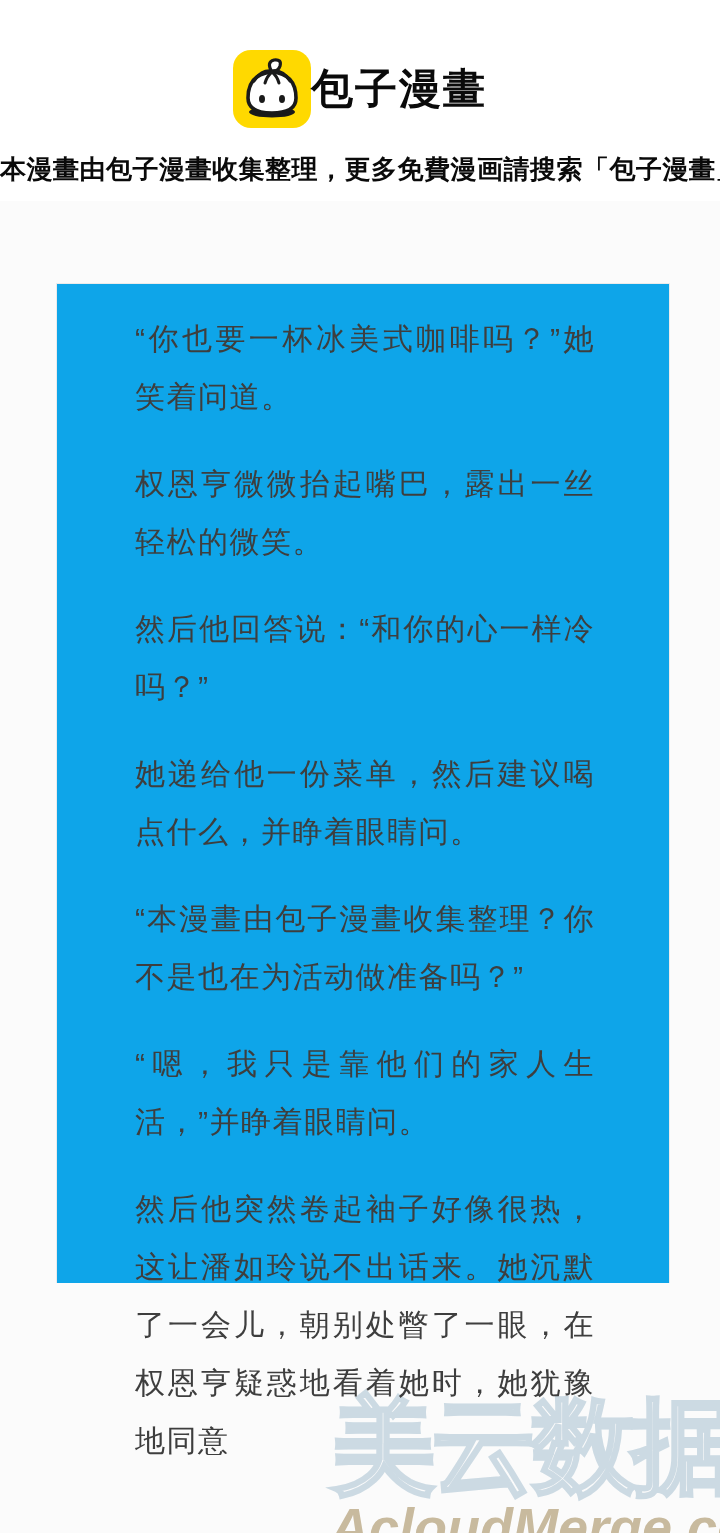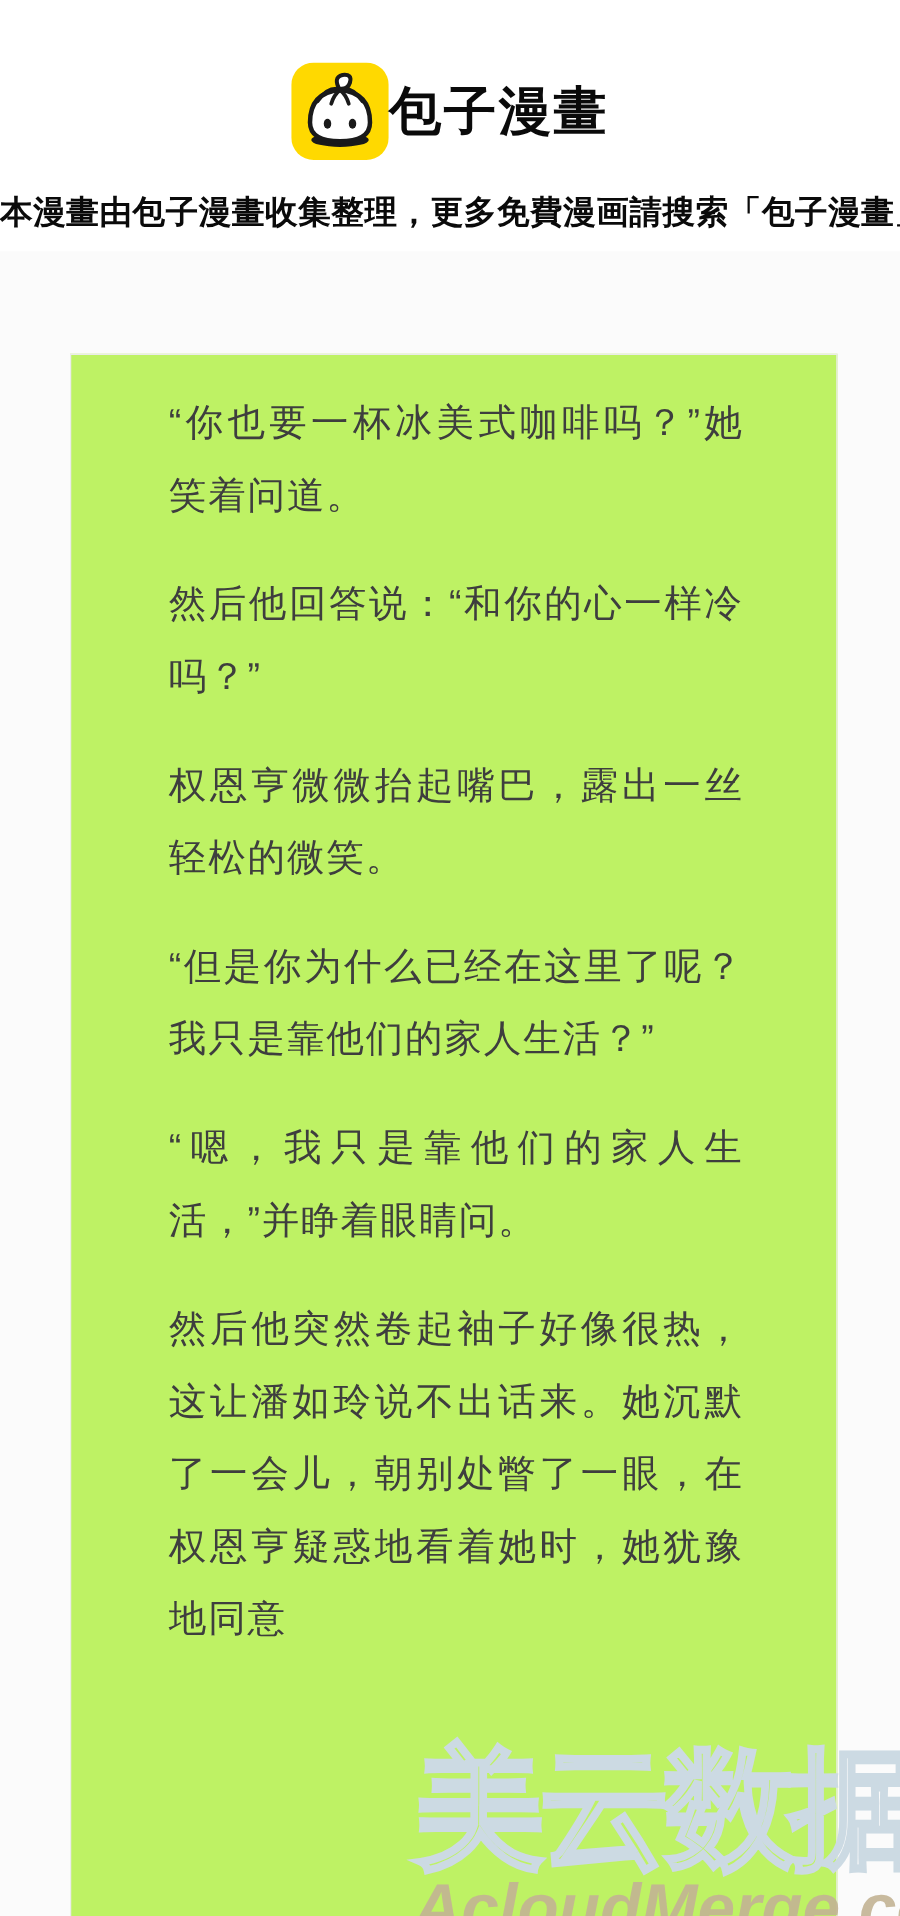--- a/index.html
+++ b/index.html
@@ -39,22 +39,22 @@
     color: #0a0a0a;
     letter-spacing: 0.5px;
     text-align: center;
     white-space: nowrap;
   }
   .card {
     position: absolute;
     left: 56px;
     top: 283px;
     width: 614px;
-    height: 1250px;
-    background: #bef264;
+    height: 1000px;
+    background: #0ea5e9;
     border: 1px solid #ebebeb;
     border-bottom: none;
     padding: 26px 74px 0 78px;
   }
   .card .text-flow {
     position: relative;
     z-index: 2;
   }
   .card p {
     font-size: 30px;
@@ -115,22 +115,23 @@
       </svg>
     </span>
     <span class="brand-name">包子漫畫</span>
   </div>
   <div class="notice">本漫畫由包子漫畫收集整理，更多免費漫画請搜索「包子漫畫」</div>
 </div>
 
 <div class="card">
   <div class="text-flow">
       <p>“你也要一杯冰美式咖啡吗？”她笑着问道。</p>
+      <p>权恩亨微微抬起嘴巴，露出一丝轻松的微笑。</p>
       <p>然后他回答说：“和你的心一样冷吗？”</p>
-      <p>权恩亨微微抬起嘴巴，露出一丝轻松的微笑。</p>
-      <p>“但是你为什么已经在这里了呢？我只是靠他们的家人生活？”</p>
+      <p>她递给他一份菜单，然后建议喝点什么，并睁着眼睛问。</p>
+      <p>“本漫畫由包子漫畫收集整理？你不是也在为活动做准备吗？”</p>
       <p>“嗯，我只是靠他们的家人生活，”并睁着眼睛问。</p>
       <p>然后他突然卷起袖子好像很热，这让潘如玲说不出话来。她沉默了一会儿，朝别处瞥了一眼，在权恩亨疑惑地看着她时，她犹豫地同意</p>
     </div>
 </div>
 
 <div class="watermark-cn">美云数据</div>
 <div class="watermark-en">AcloudMerge.com</div>
 
 </body></html>

